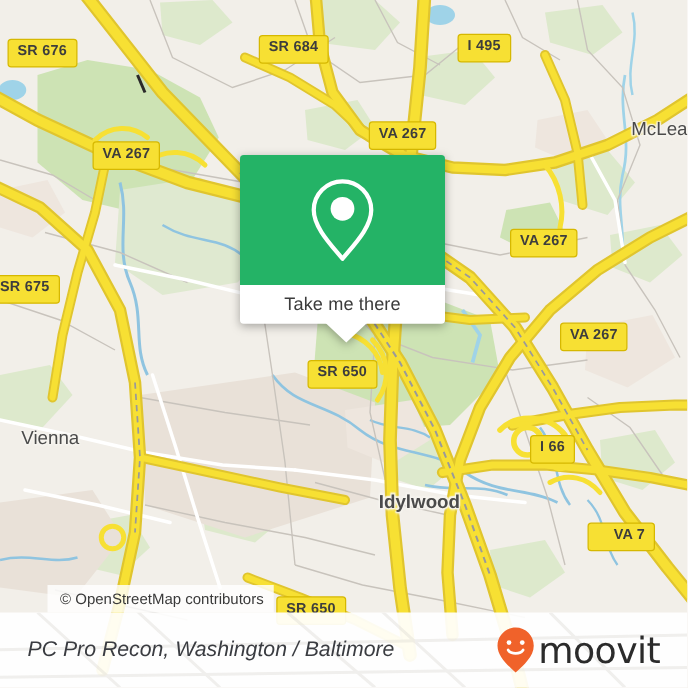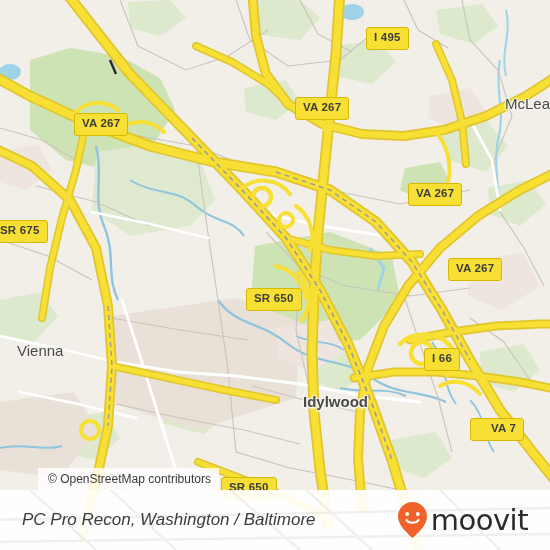--- a/index.html
+++ b/index.html
@@ -293,36 +293,50 @@
 
       <g>
         <path d="M192,138 L244,192 L286,238 L320,290 L348,344 L372,404 L392,460" stroke="#9a9a9a" stroke-width="1.6" fill="none" stroke-dasharray="5 4"></path>
         <path d="M276,172 L330,190 L376,222 L412,262 L442,310 L470,360" stroke="#9a9a9a" stroke-width="1.4" fill="none" stroke-dasharray="5 4"></path>
         <path d="M108,306 L112,366 L108,426" stroke="#9a9a9a" stroke-width="1.4" fill="none" stroke-dasharray="5 4"></path>
       </g>
 
       <path d="M110,60 L116,74" stroke="#2a2a2a" stroke-width="2.4" fill="none"></path>
     </svg>
 
+    <div class="shield" style="left:6px;  top:31px;">SR 676</div>
+    <div class="shield" style="left:207px;top:28px;">SR 684</div>
     <div class="shield" style="left:366px;top:27px;">I 495</div>
     <div class="shield" style="left:74px; top:113px;">VA 267</div>
     <div class="shield" style="left:295px;top:97px;">VA 267</div>
     <div class="shield" style="left:408px;top:183px;">VA 267</div>
     <div class="shield" style="left:448px;top:258px;">VA 267</div>
     <div class="shield" style="left:-8px; top:220px;">SR 675</div>
     <div class="shield" style="left:246px;top:288px;">SR 650</div>
     <div class="shield" style="left:424px;top:348px;">I 66</div>
     <div class="shield" style="left:470px;top:418px;padding-left:20px;">VA 7</div>
     <div class="shield" style="left:221px;top:477px;">SR 650</div>
 
     <div class="city-label" style="left:505px;top:95px;">McLean</div>
     <div class="city-label" style="left:17px;  top:342px;">Vienna</div>
     <div class="city-label" style="left:303px;top:393px;font-weight:bold;">Idylwood</div>
   </div>
 
+  <div id="callout">
+    <div id="callout-green">
+      <svg width="58" height="72" viewBox="0 0 58 72">
+        <path d="M29 5 C16.3 5 6 15.3 6 28 C6 42 20 56 29 67 C38 56 52 42 52 28 C52 15.3 41.7 5 29 5 Z" fill="none" stroke="#ffffff" stroke-width="3.4" stroke-linejoin="round"></path>
+        <circle cx="29" cy="27" r="9.5" fill="#ffffff"></circle>
+      </svg>
+    </div>
+    <div id="callout-white">
+      <span id="callout-label">Take me there</span>
+    </div>
+    <div id="callout-tail"></div>
+  </div>
 
   <div id="attribution">
     <span>© OpenStreetMap contributors</span>
   </div>
 
   <div id="footer">
     <svg id="footer-faint" width="550" height="60" viewBox="0 0 550 60">
       <g stroke="#d7d4cd" stroke-width="2.4" fill="none">
         <path d="M30,0 L96,60"></path>
         <path d="M100,-10 L176,60"></path>

